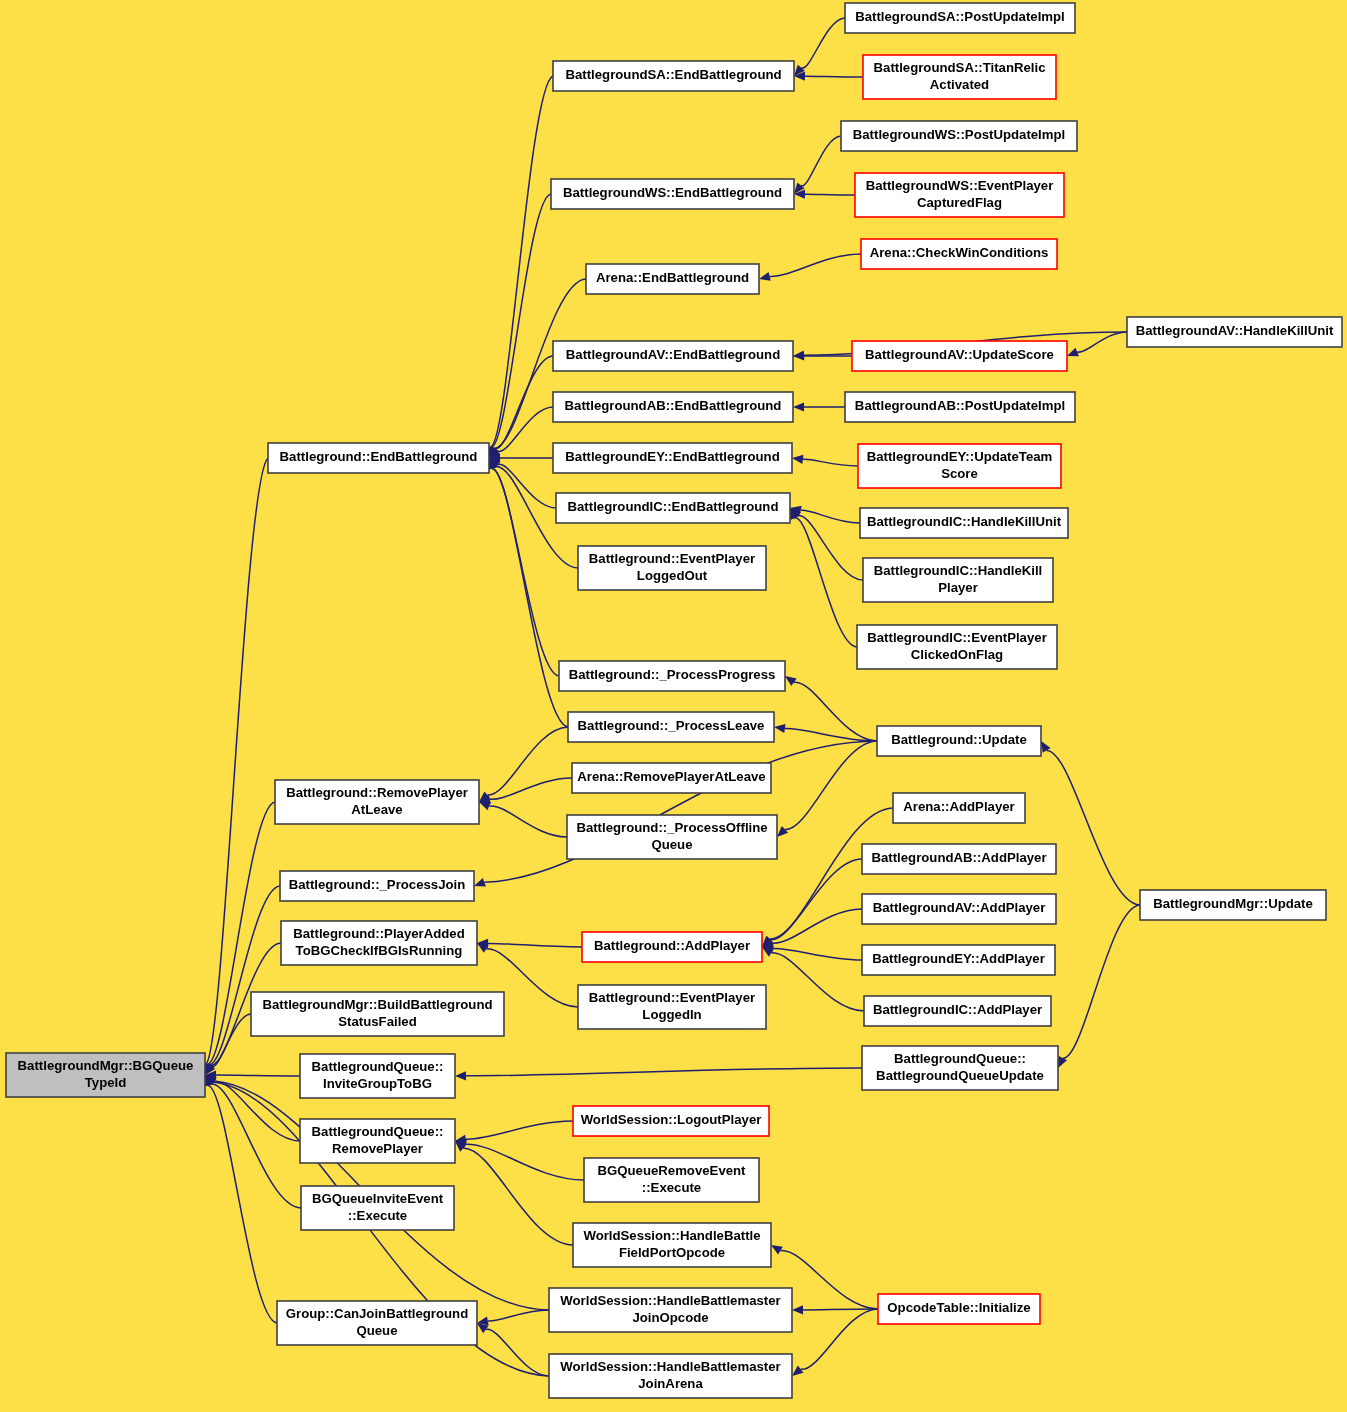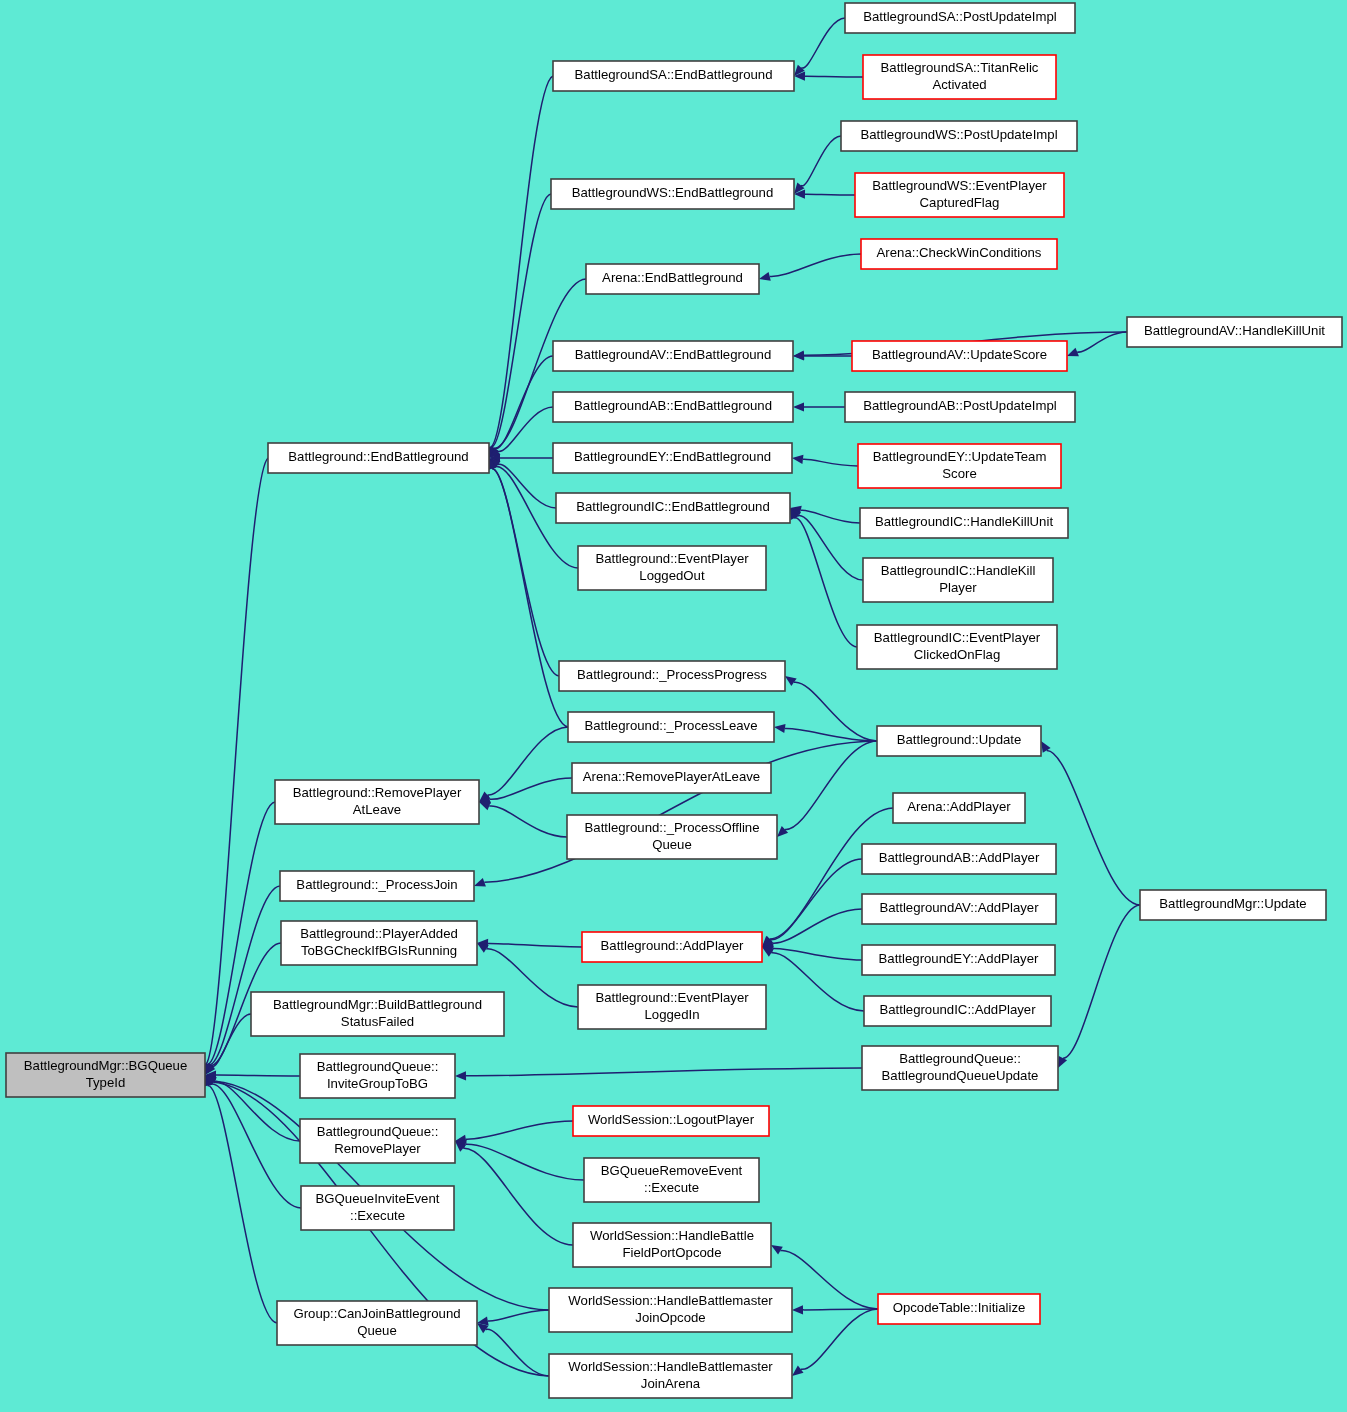--- a/index.html
+++ b/index.html
@@ -4,23 +4,24 @@
 <style>
   html, body {
     margin: 0;
     padding: 0;
     background: #ffffff;
   }
   #graph-root {
     position: relative;
     width: 1347px;
     height: 1412px;
-    background: #5eead4;
+    background: #fde047;
     font-family: "Liberation Sans", sans-serif;
     overflow: hidden;
+    font-weight: bold;
   }
   svg#callgraph {
     display: block;
     width: 1347px;
     height: 1412px;
   }
   .node-box {
     fill: #ffffff;
     stroke: #404040;
     stroke-width: 1.6;

